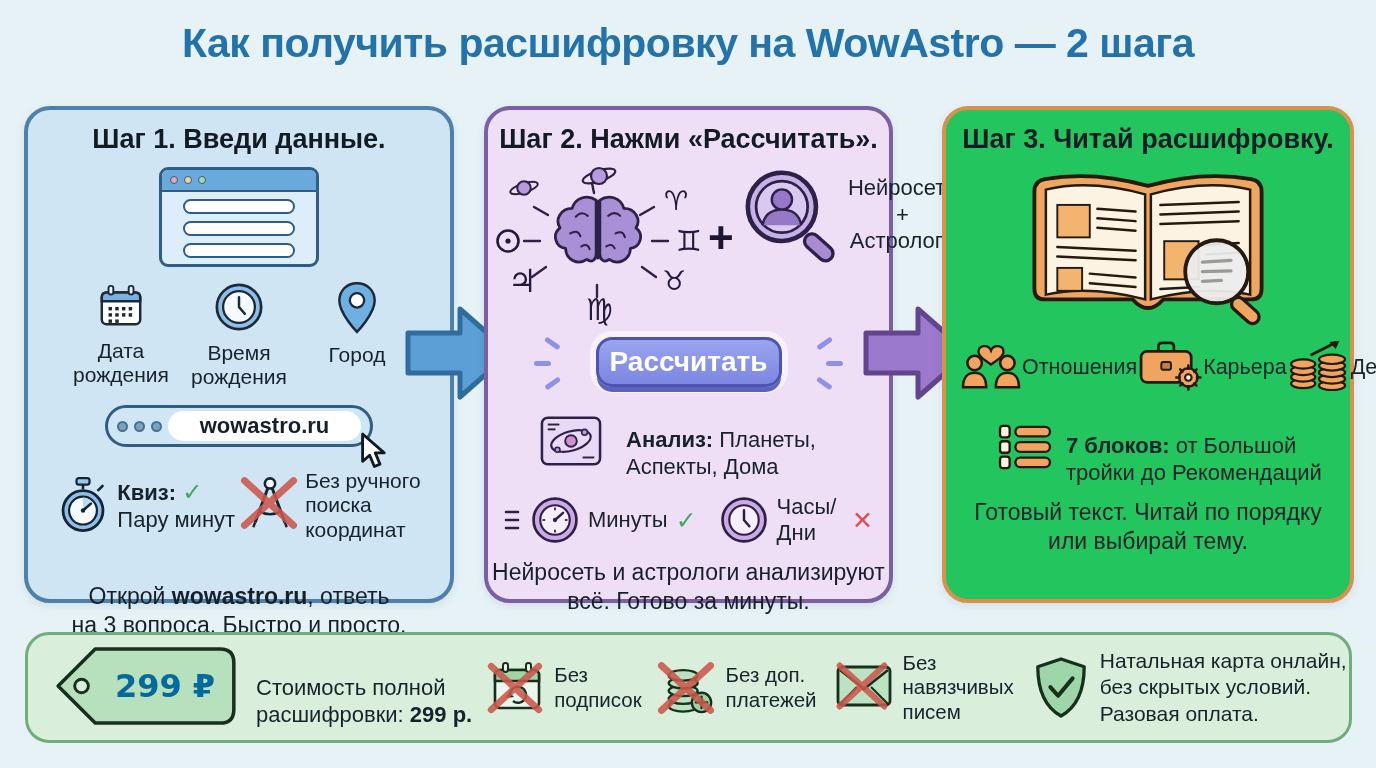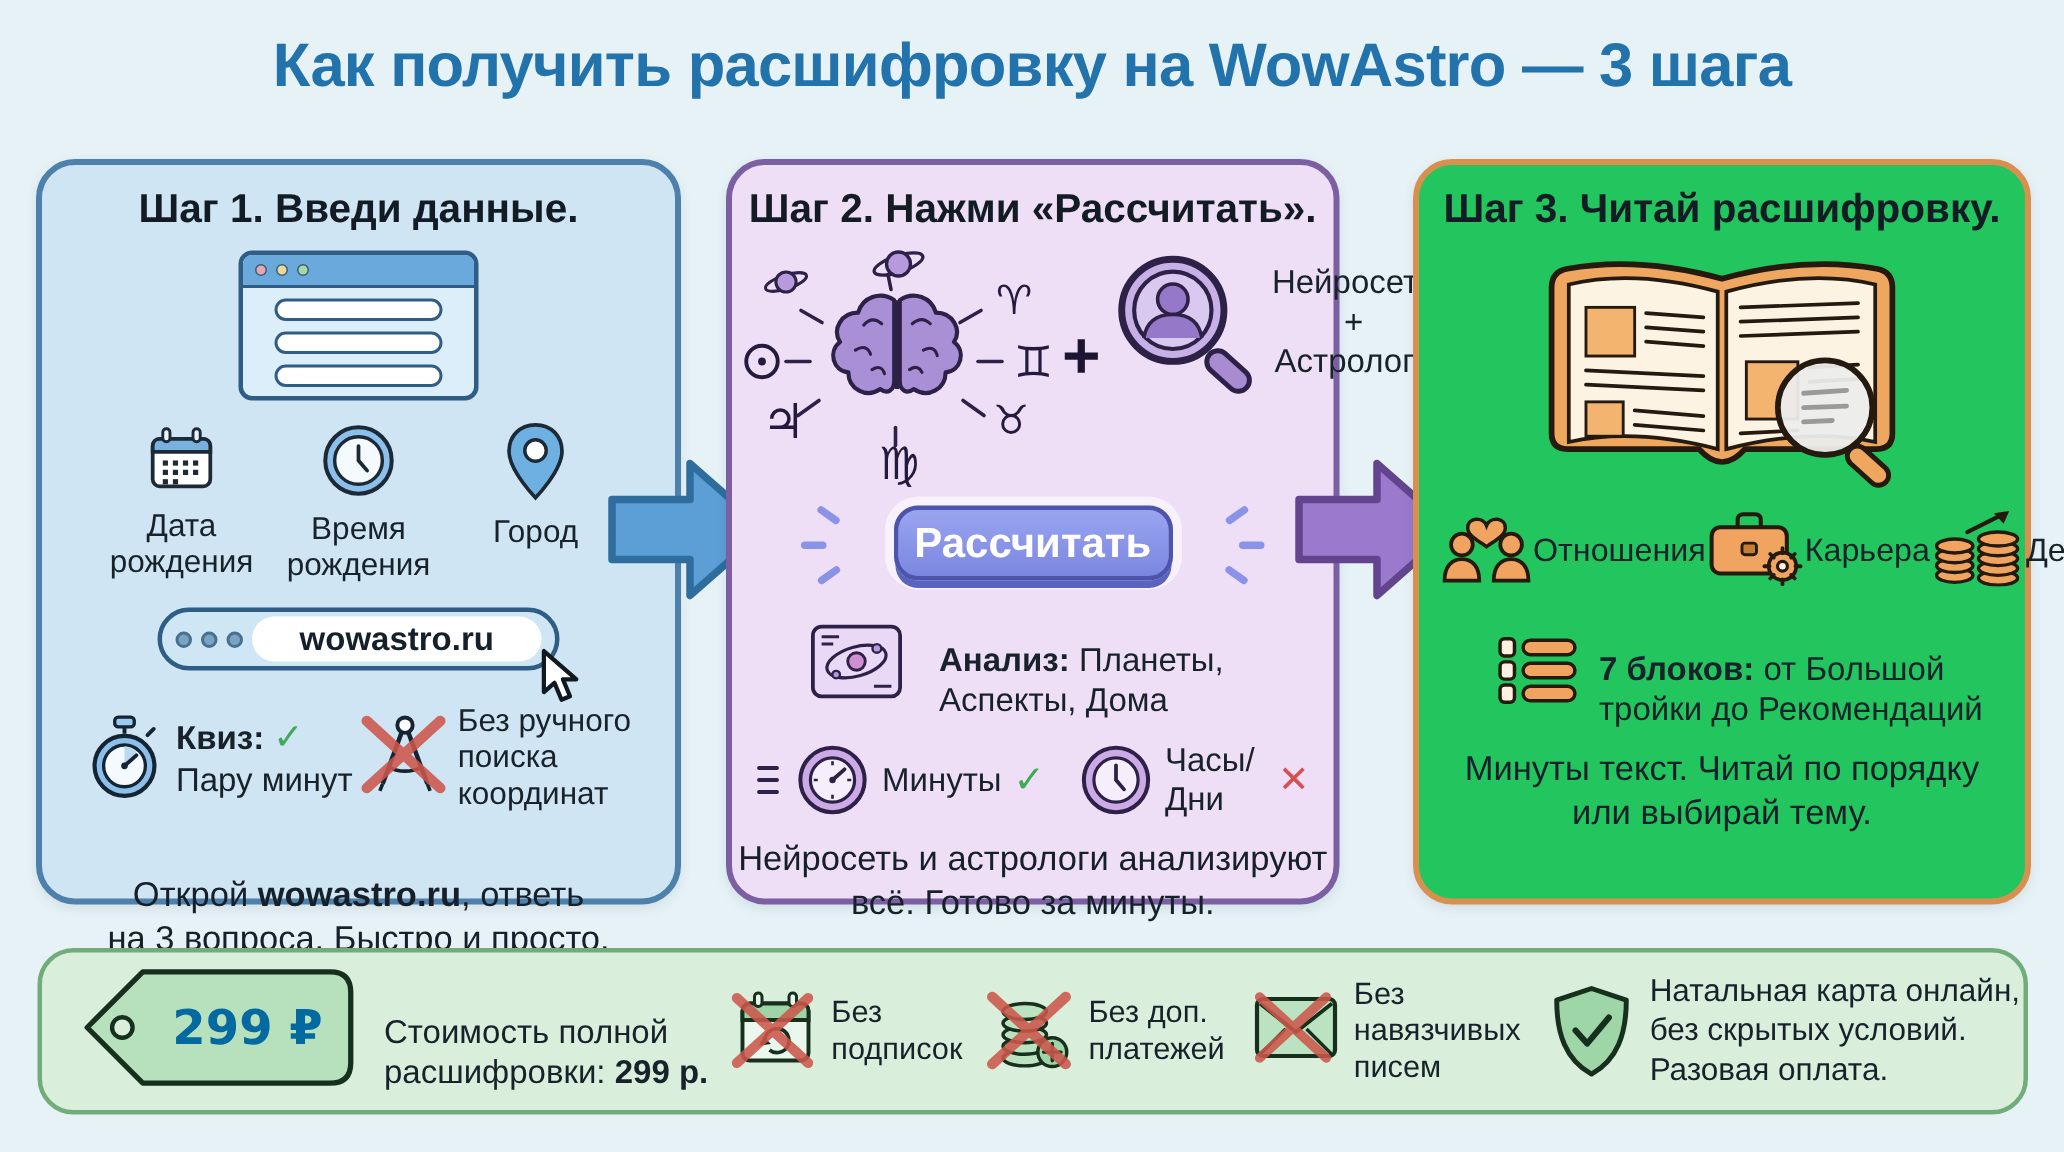--- a/index.html
+++ b/index.html
@@ -69,21 +69,21 @@
   .bar-item{display:flex;align-items:center;gap:10px;flex:none;}
   .bar-item .btext{font-size:20.5px;line-height:1.18;}
   .guarantee{font-size:21px;line-height:1.25;}
   b{font-weight:700;}
 </style>
 </head>
 <body>
 
 <div class="stage">
 
-  <h1 class="title">Как получить расшифровку на WowAstro — 3 шага</h1>
+  <h1 class="title">Как получить расшифровку на WowAstro — 2 шага</h1>
 
   <section class="card card1">
     <h2>Шаг 1. Введи данные.</h2>
 
     <div class="browser">
       <div class="browser-bar">
         <span class="bdot r"></span>
         <span class="bdot y"></span>
         <span class="bdot g"></span>
       </div>
@@ -424,21 +424,21 @@
           <rect x="2" y="35" width="10" height="12" rx="3" fill="#fdf1e0" stroke="#241a10" stroke-width="2.4"></rect>
           <rect x="18" y="36" width="36" height="10" rx="5" fill="#f0a45f" stroke="#241a10" stroke-width="2.4"></rect>
         </g>
       </svg>
       <div class="blocks-text pre">
         <b>7 блоков:</b><span> от Большой
 тройки до Рекомендаций</span>
       </div>
     </div>
 
-    <div class="footer pre">Минуты текст. Читай по порядку
+    <div class="footer pre">Готовый текст. Читай по порядку
 или выбирай тему.</div>
   </section>
 
   <section class="pricebar">
     <div class="tagwrap">
       <svg width="186" height="82" viewBox="0 0 190 84">
         <path d="M44 4 H172 q14 0 14 14 V66 q0 14-14 14 H44 L6 42 Z" fill="#b7e0bc" stroke="#17301d" stroke-width="3.6" stroke-linejoin="round"></path>
         <circle cx="30" cy="42" r="7" fill="#d9efdc" stroke="#17301d" stroke-width="3"></circle>
       </svg>
       <div class="tagprice">299 ₽</div>

